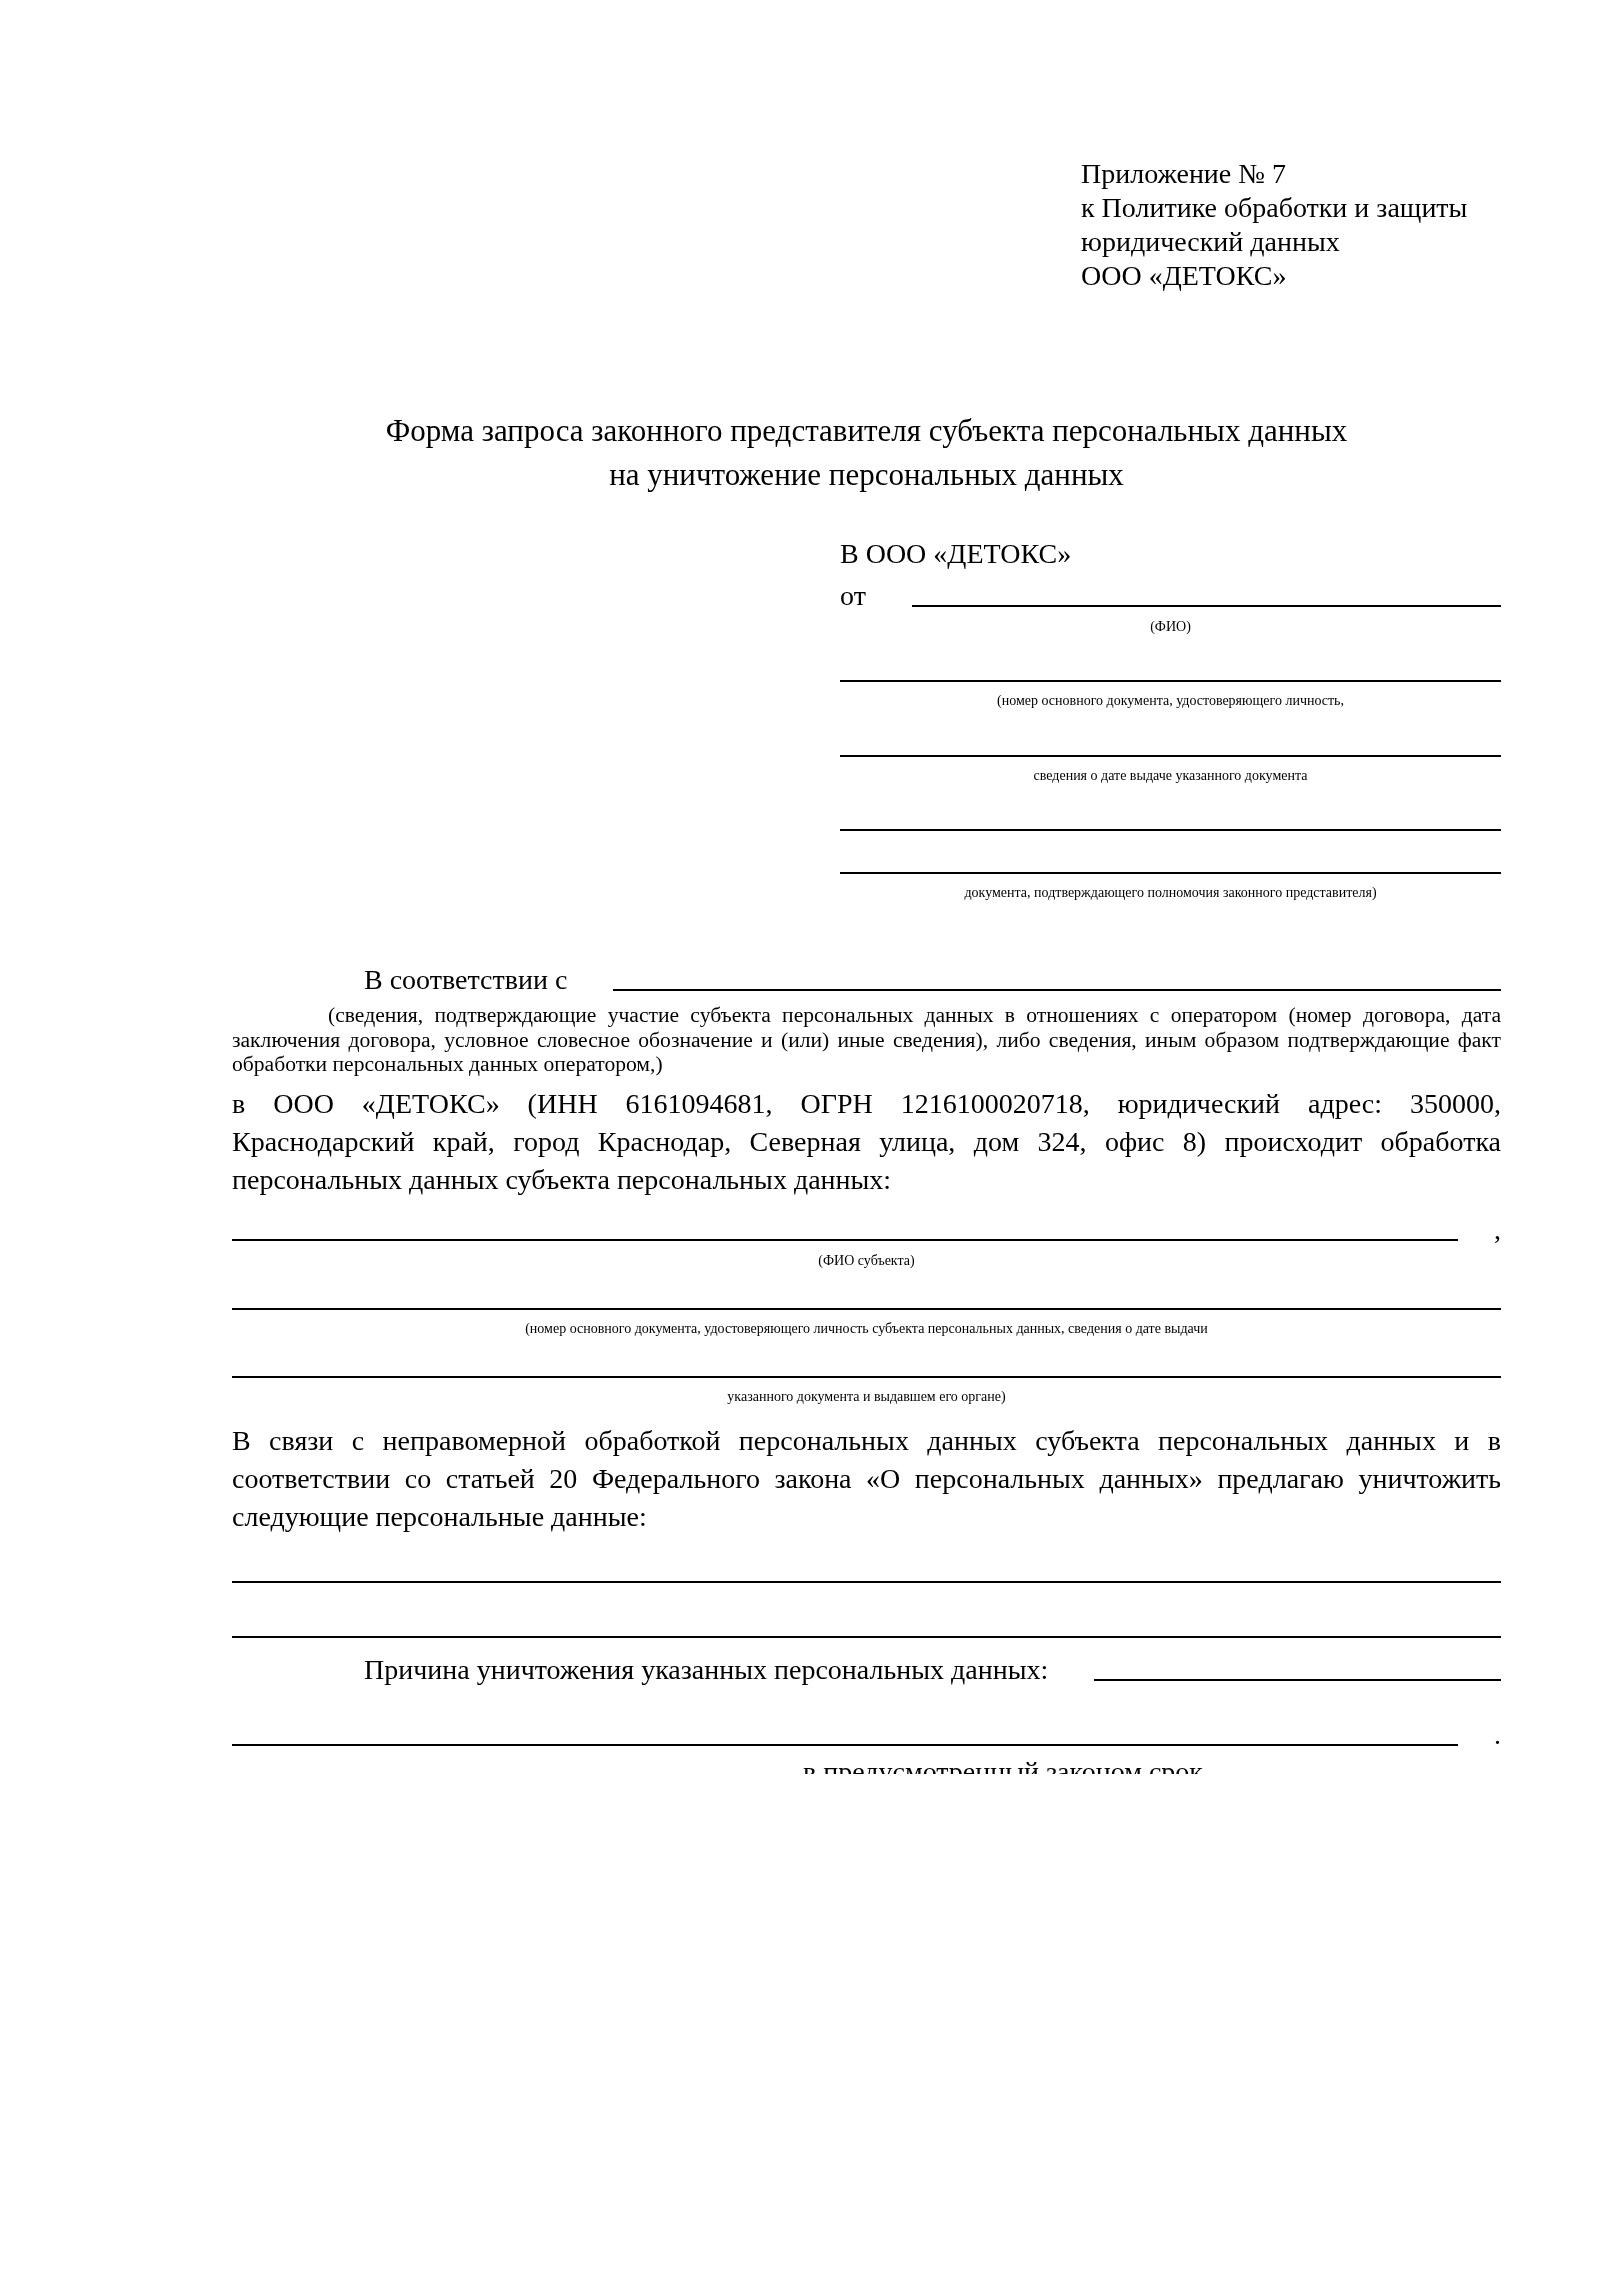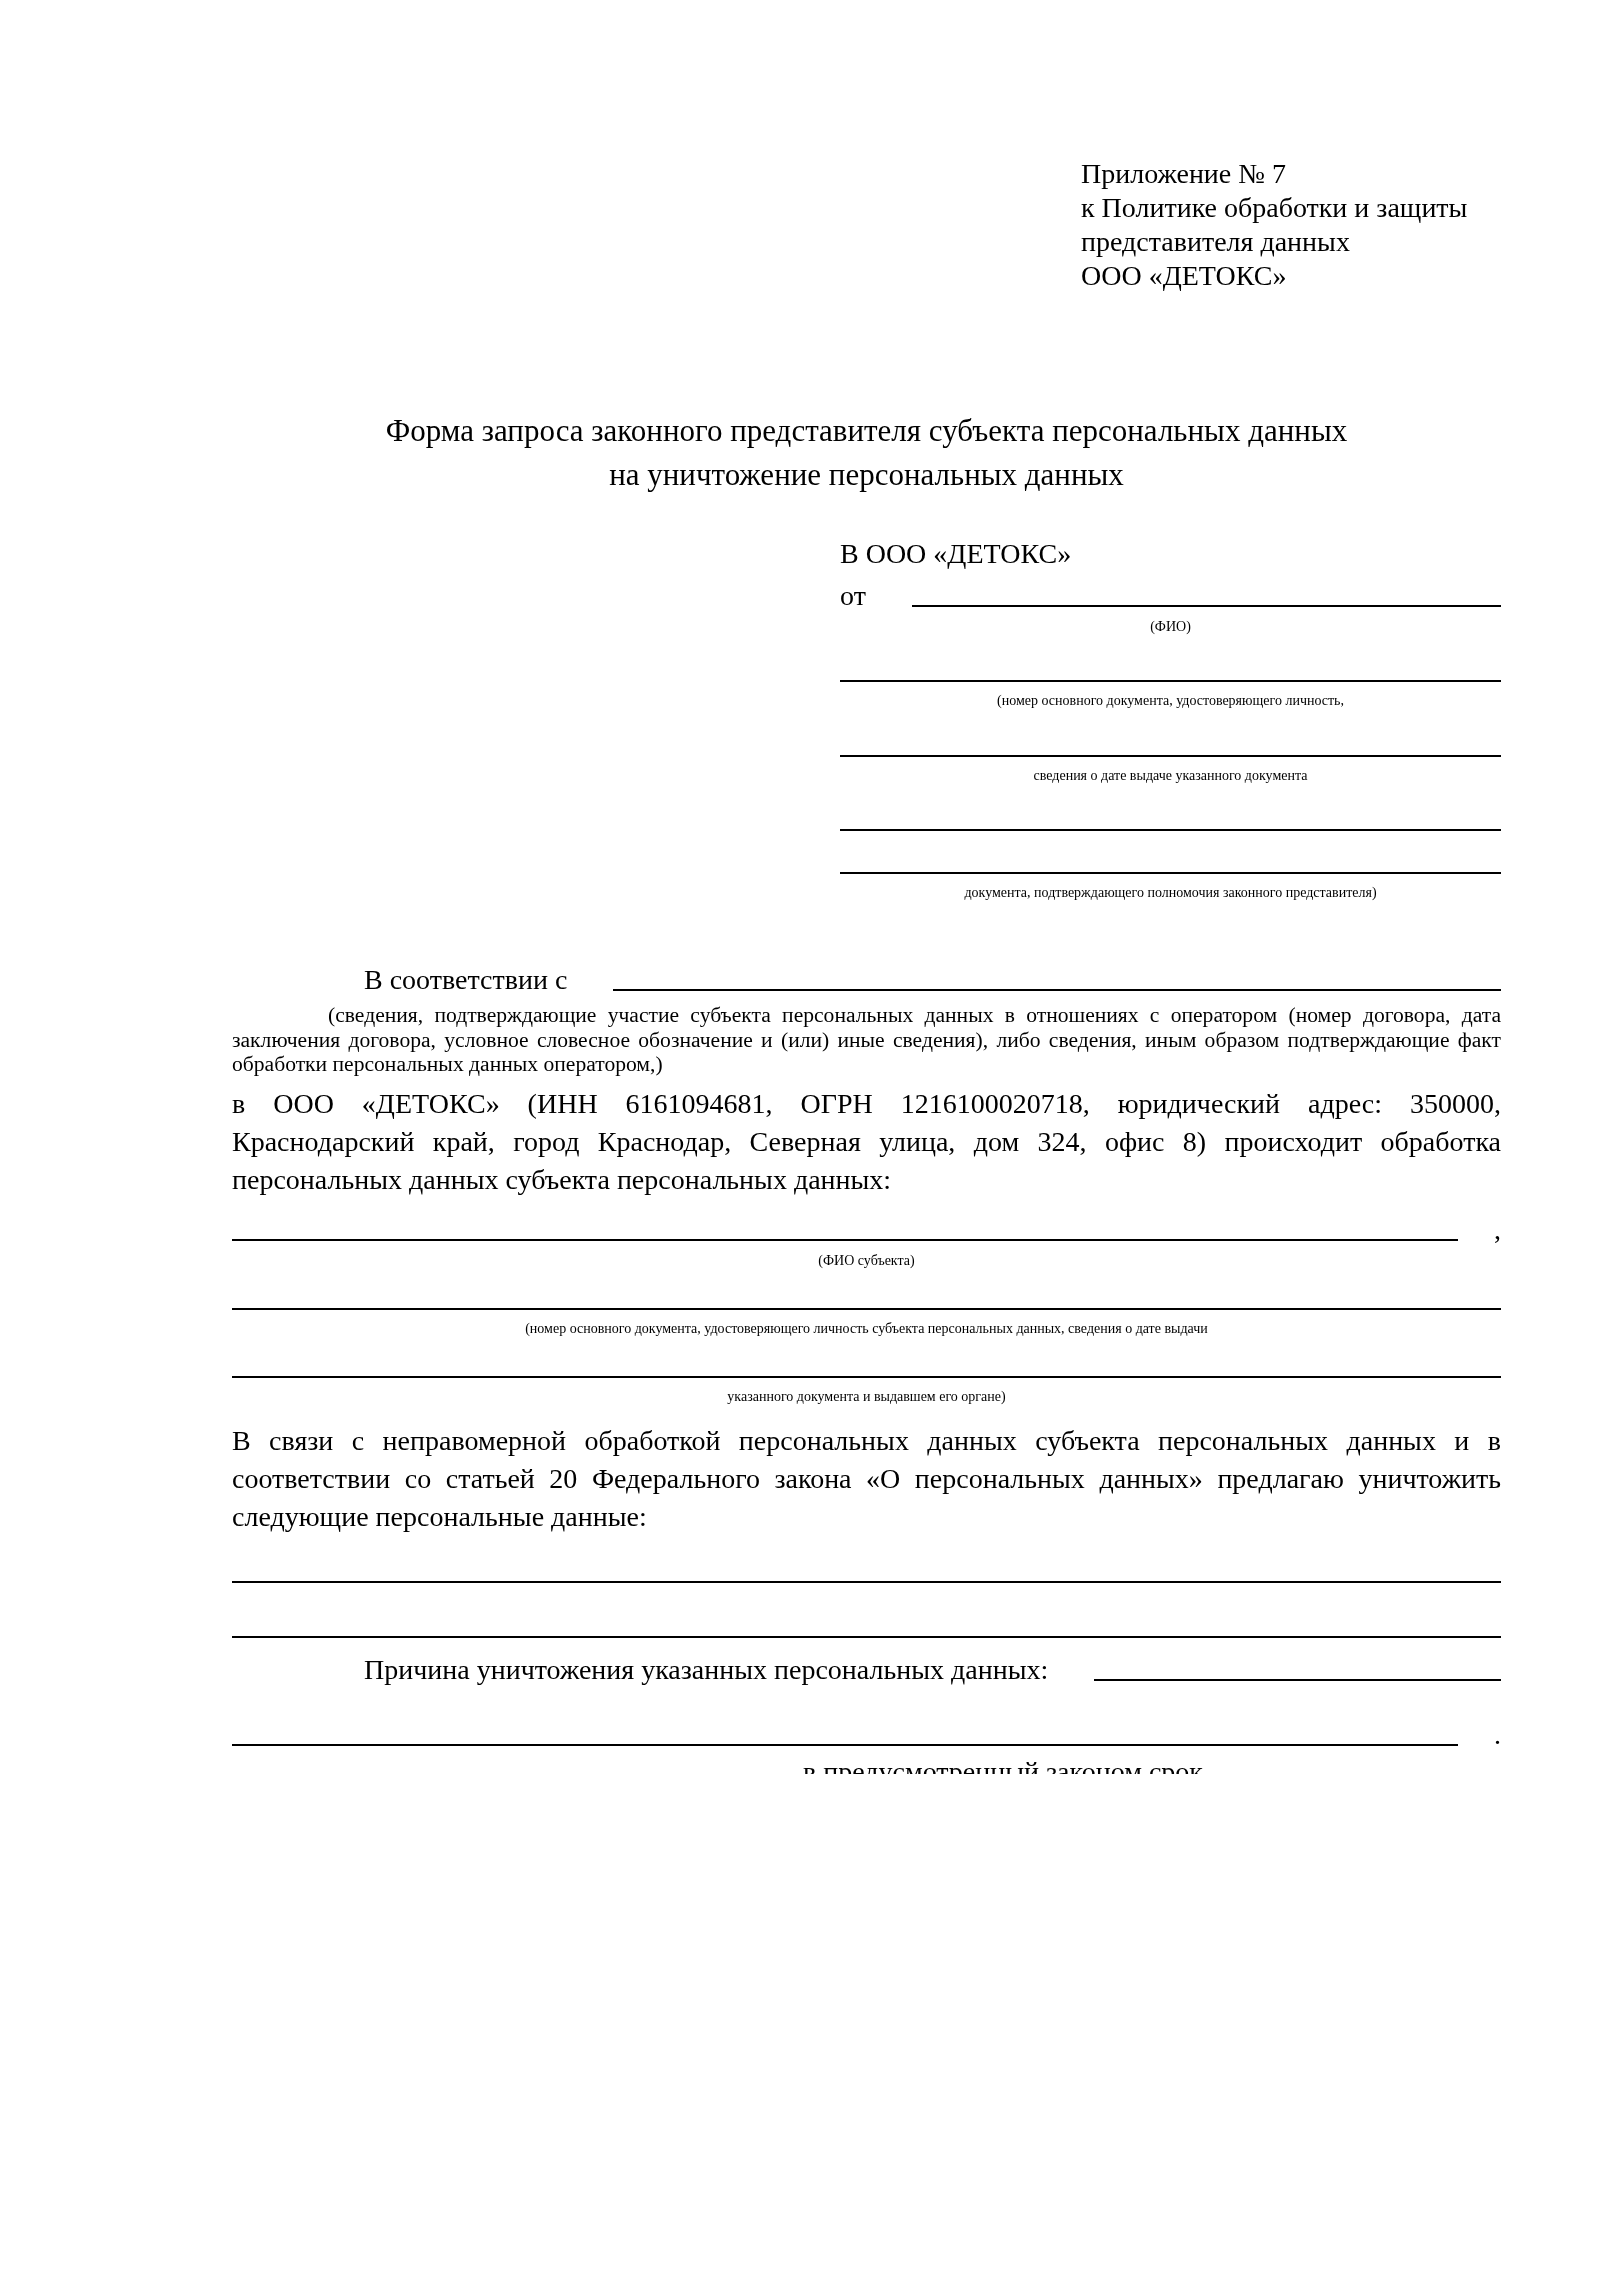--- a/index.html
+++ b/index.html
@@ -46,21 +46,21 @@
   .sig { display: flex; align-items: flex-end; width: 573px; line-height: 37px; }
 </style>
 </head>
 <body>
 
 <div class="page">
 
   <div class="header-block">
     <div>Приложение № 7</div>
     <div>к Политике обработки и защиты</div>
-    <div>представителя данных</div>
+    <div>юридический данных</div>
     <div>ООО «ДЕТОКС»</div>
   </div>
 
   <div class="title">
     <div>Форма запроса законного представителя субъекта персональных данных</div>
     <div>на уничтожение персональных данных</div>
   </div>
 
   <div class="addressee">
     <div class="addr-to">В ООО «ДЕТОКС»</div>

